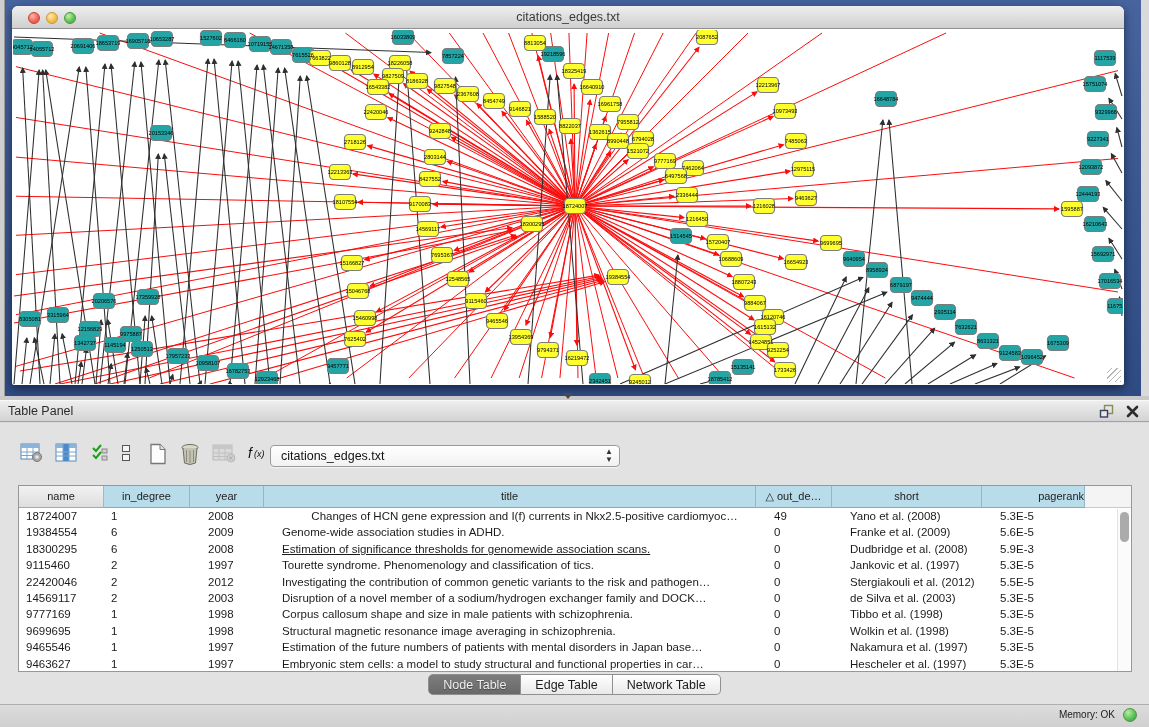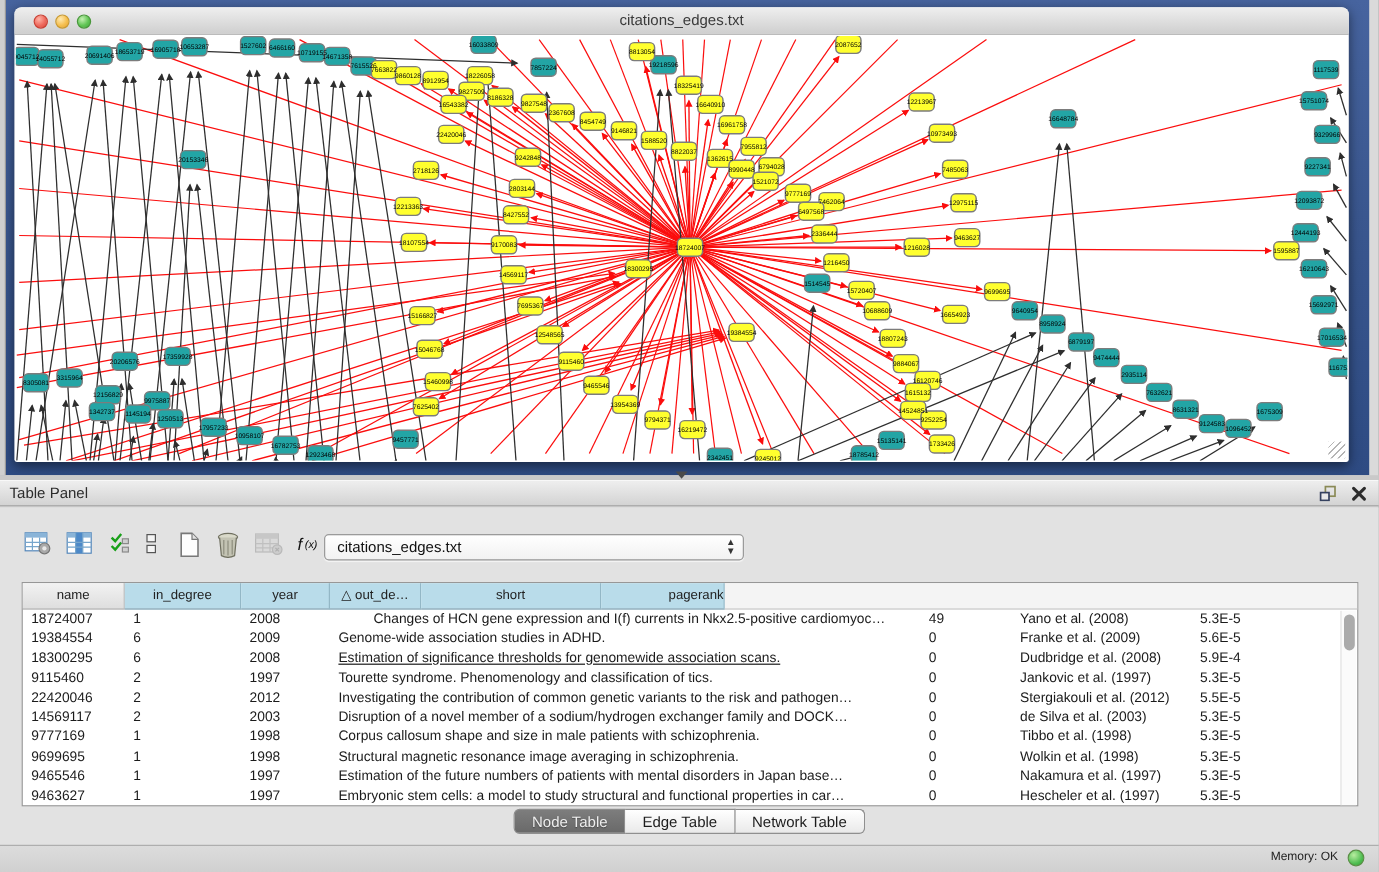--- a/index.html
+++ b/index.html
@@ -610,22 +610,23 @@
         </div>
       <div class="combo">
         <div class="combo-text">citations_edges.txt</div>
         <div class="combo-arrows">▲<br>▼</div>
       </div>
     </div>
 
     <div class="tablebox">
       <div class="thead" id="thead">
           <div class="th first" style="width: 85px;">name</div>
-          <div class="th" style="width: 97px; text-align: center;">in_degree</div>
+          <div class="th" style="width: 86px; text-align: center;">in_degree</div>
           <div class="th" style="width: 74px;">year</div>
+          <div class="th" style="width: 492px;">title</div>
           <div class="th" style="width: 76px;">△ out_de…</div>
           <div class="th" style="width: 150px;">short</div>
           <div class="th" style="width: 103px; text-align: right;">pagerank</div>
           <div class="th filler"></div>
         </div>
       <div id="tbody">
           <div class="trow">
             <div class="td" style="width: 85px;">18724007</div>
             <div class="td" style="width: 97px;">1</div>
             <div class="td" style="width: 74px;">2008</div>
@@ -643,21 +644,21 @@
             <div class="td" style="width: 150px;">Franke et al. (2009)</div>
             <div class="td" style="width: 103px;">5.6E-5</div>
           </div>
           <div class="trow">
             <div class="td" style="width: 85px;">18300295</div>
             <div class="td" style="width: 97px;">6</div>
             <div class="td" style="width: 74px;">2008</div>
             <div class="td" style="width: 492px; text-decoration: underline;">Estimation of significance thresholds for genomewide association scans.</div>
             <div class="td" style="width: 76px;">0</div>
             <div class="td" style="width: 150px;">Dudbridge et al. (2008)</div>
-            <div class="td" style="width: 103px;">5.9E-4</div>
+            <div class="td" style="width: 103px;">5.9E-3</div>
           </div>
           <div class="trow">
             <div class="td" style="width: 85px;">9115460</div>
             <div class="td" style="width: 97px;">2</div>
             <div class="td" style="width: 74px;">1997</div>
             <div class="td" style="width: 492px;">Tourette syndrome. Phenomenology and classification of tics.</div>
             <div class="td" style="width: 76px;">0</div>
             <div class="td" style="width: 150px;">Jankovic et al. (1997)</div>
             <div class="td" style="width: 103px;">5.3E-5</div>
           </div>

